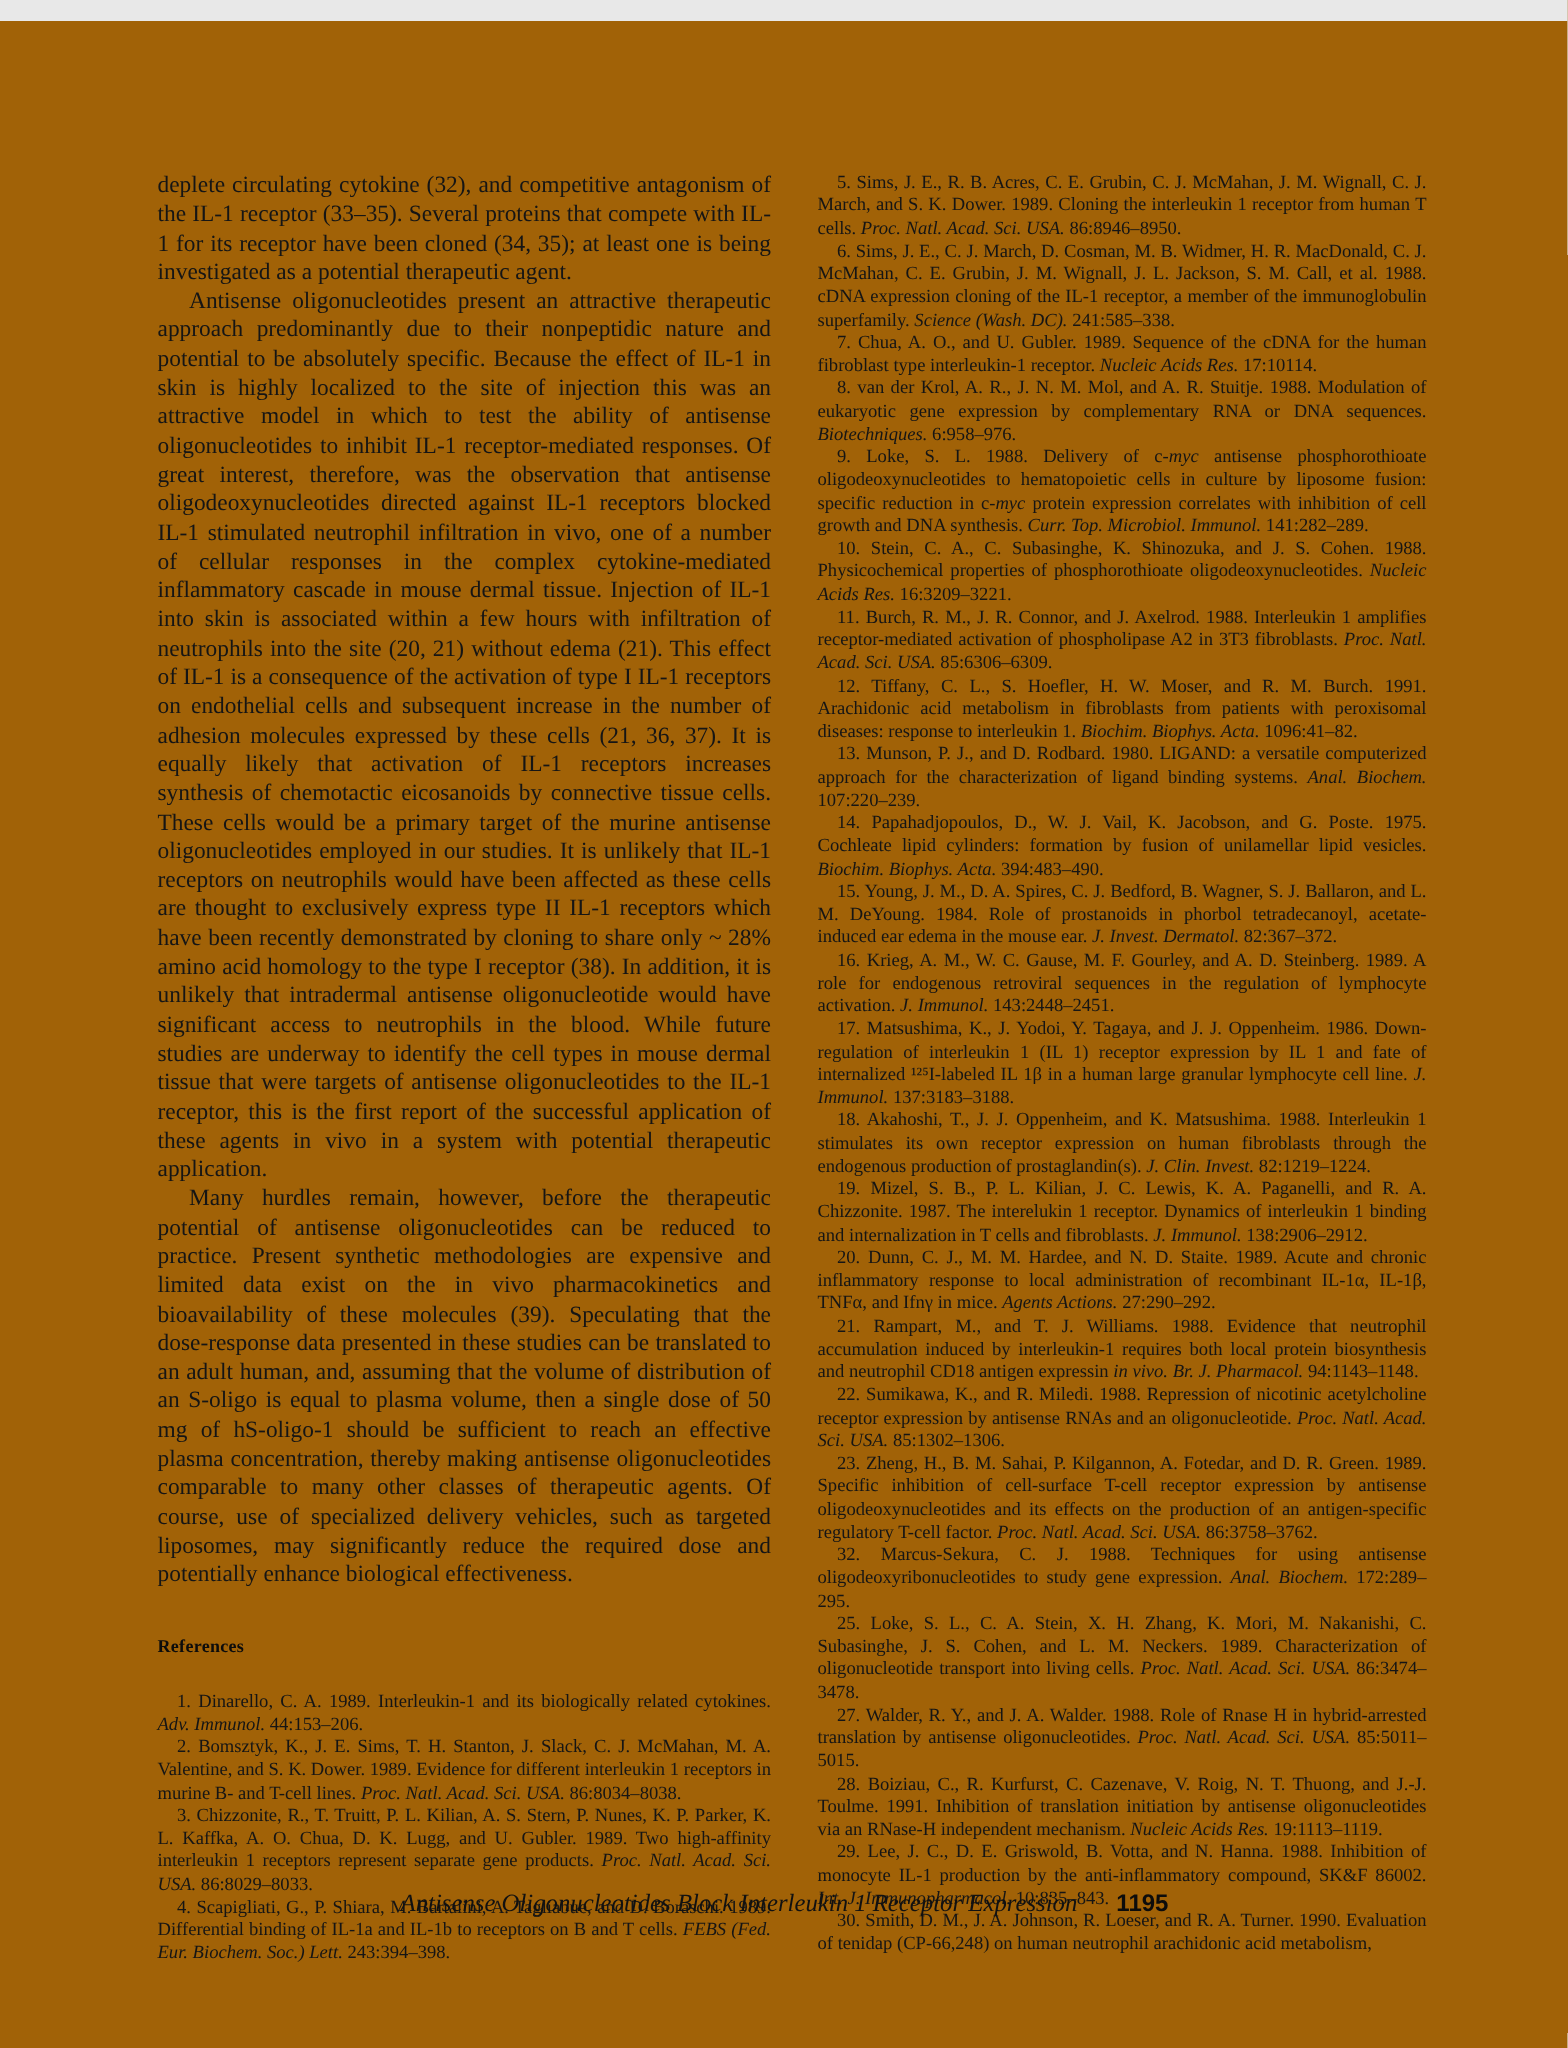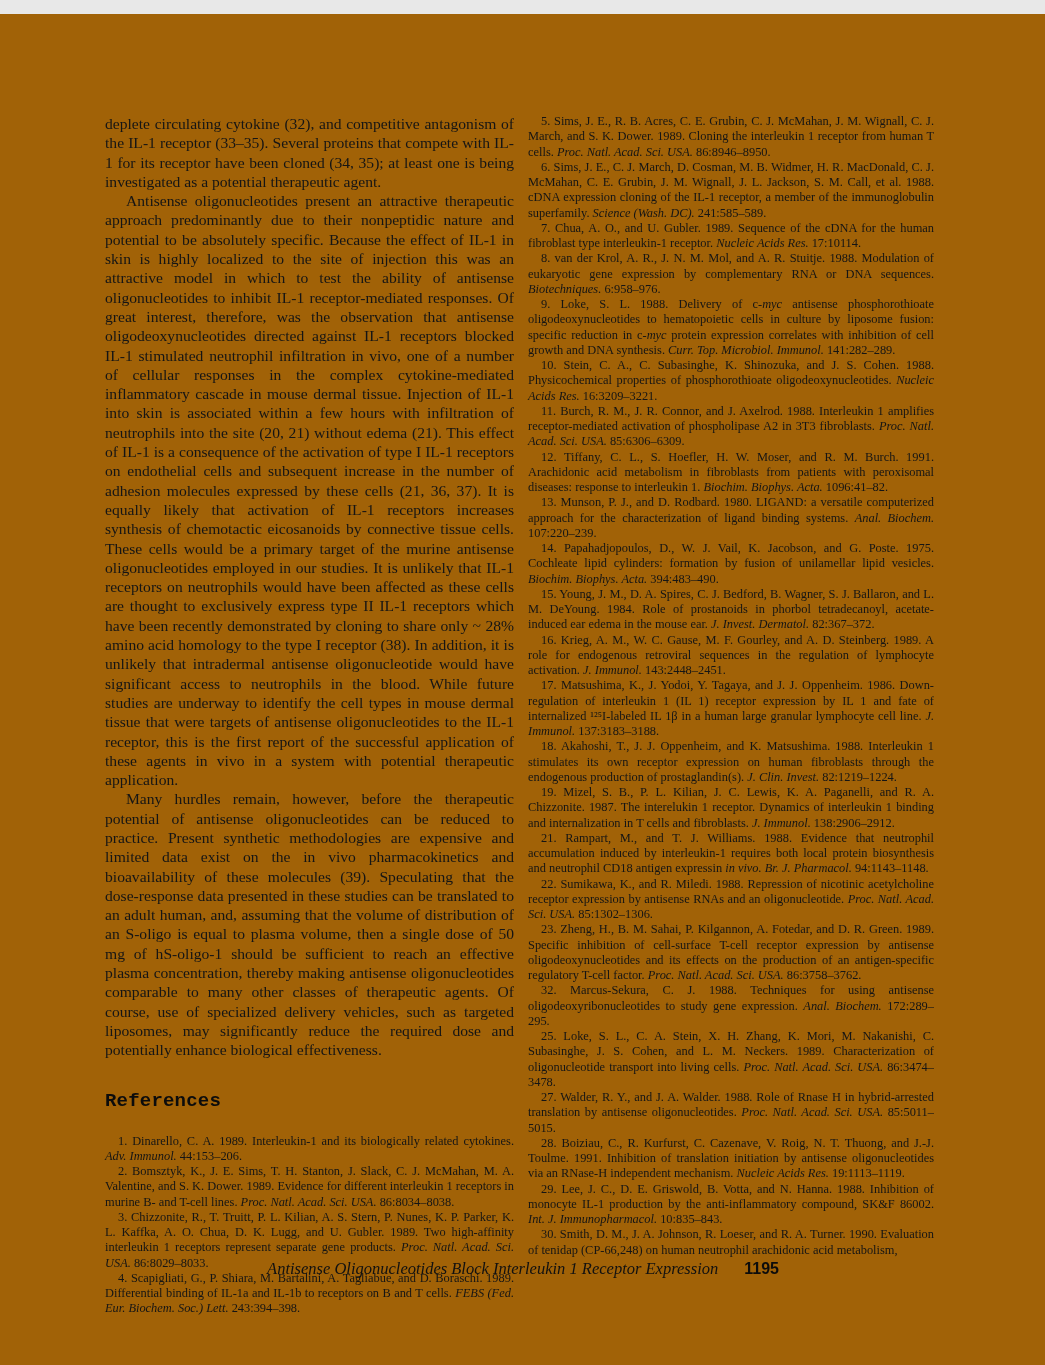--- a/index.html
+++ b/index.html
@@ -11,36 +11,36 @@
     margin: 14px auto;
     overflow: hidden;
     color: #151515;
     font-family: "Liberation Serif", serif;
   }
   .col {
     position: absolute;
     top: 100px;
   }
   #col-left  { left: 105px; width: 409px; }
-  #col-right { left: 528px; width: 406px; }
+  #col-right { left: 545px; width: 406px; }
 
   .body-para {
     margin: 0;
     font-size: 15.6px;
     line-height: 19.3px;
     text-align: justify;
     hyphens: none;
   }
   .body-para.indent { text-indent: 21px; }
 
   .refs-heading {
     margin: 30px 0 0 0;
-    font-family: Liberation Mono, monospace;
+    font-family: Liberation Serif, serif;
     font-weight: bold;
-    font-size: 19px;
+    font-size: 12px;
     letter-spacing: 0.2px;
     color: #0c0c0c;
   }
   .refs-block { margin-top: 22px; }
 
   .ref {
     margin: 0;
     font-size: 12.4px;
     line-height: 15.25px;
     text-align: justify;
@@ -87,34 +87,35 @@
         <p class="ref"><span>1. Dinarello, C. A. 1989. Interleukin-1 and its biologically related cytokines. </span><span class="it">Adv. Immunol.</span><span> 44:153–206.</span></p>
         <p class="ref"><span>2. Bomsztyk, K., J. E. Sims, T. H. Stanton, J. Slack, C. J. McMahan, M. A. Valentine, and S. K. Dower. 1989. Evidence for different interleukin 1 receptors in murine B- and T-cell lines. </span><span class="it">Proc. Natl. Acad. Sci. USA.</span><span> 86:8034–8038.</span></p>
         <p class="ref"><span>3. Chizzonite, R., T. Truitt, P. L. Kilian, A. S. Stern, P. Nunes, K. P. Parker, K. L. Kaffka, A. O. Chua, D. K. Lugg, and U. Gubler. 1989. Two high-affinity interleukin 1 receptors represent separate gene products. </span><span class="it">Proc. Natl. Acad. Sci. USA.</span><span> 86:8029–8033.</span></p>
         <p class="ref"><span>4. Scapigliati, G., P. Shiara, M. Bartalini, A. Tagliabue, and D. Boraschi. 1989. Differential binding of IL-1a and IL-1b to receptors on B and T cells. </span><span class="it">FEBS (Fed. Eur. Biochem. Soc.) Lett.</span><span> 243:394–398.</span></p>
       </div>
   </div>
 
   <div id="col-right" class="col">
     <div id="refs-right">
         <p class="ref"><span>5. Sims, J. E., R. B. Acres, C. E. Grubin, C. J. McMahan, J. M. Wignall, C. J. March, and S. K. Dower. 1989. Cloning the interleukin 1 receptor from human T cells. </span><span class="it">Proc. Natl. Acad. Sci. USA.</span><span> 86:8946–8950.</span></p>
-        <p class="ref"><span>6. Sims, J. E., C. J. March, D. Cosman, M. B. Widmer, H. R. MacDonald, C. J. McMahan, C. E. Grubin, J. M. Wignall, J. L. Jackson, S. M. Call, et al. 1988. cDNA expression cloning of the IL-1 receptor, a member of the immunoglobulin superfamily. </span><span class="it">Science (Wash. DC).</span><span> 241:585–589.</span></p>
+        <p class="ref"><span>6. Sims, J. E., C. J. March, D. Cosman, M. B. Widmer, H. R. MacDonald, C. J. McMahan, C. E. Grubin, J. M. Wignall, J. L. Jackson, S. M. Call, et al. 1988. cDNA expression cloning of the IL-1 receptor, a member of the immunoglobulin superfamily. </span><span class="it">Science (Wash. DC).</span><span> 241:585–338.</span></p>
         <p class="ref"><span>7. Chua, A. O., and U. Gubler. 1989. Sequence of the cDNA for the human fibroblast type interleukin-1 receptor. </span><span class="it">Nucleic Acids Res.</span><span> 17:10114.</span></p>
         <p class="ref"><span>8. van der Krol, A. R., J. N. M. Mol, and A. R. Stuitje. 1988. Modulation of eukaryotic gene expression by complementary RNA or DNA sequences. </span><span class="it">Biotechniques.</span><span> 6:958–976.</span></p>
         <p class="ref"><span>9. Loke, S. L. 1988. Delivery of c-</span><span class="it">myc</span><span> antisense phosphorothioate oligodeoxynucleotides to hematopoietic cells in culture by liposome fusion: specific reduction in c-</span><span class="it">myc</span><span> protein expression correlates with inhibition of cell growth and DNA synthesis. </span><span class="it">Curr. Top. Microbiol. Immunol.</span><span> 141:282–289.</span></p>
         <p class="ref"><span>10. Stein, C. A., C. Subasinghe, K. Shinozuka, and J. S. Cohen. 1988. Physicochemical properties of phosphorothioate oligodeoxynucleotides. </span><span class="it">Nucleic Acids Res.</span><span> 16:3209–3221.</span></p>
         <p class="ref"><span>11. Burch, R. M., J. R. Connor, and J. Axelrod. 1988. Interleukin 1 amplifies receptor-mediated activation of phospholipase A2 in 3T3 fibroblasts. </span><span class="it">Proc. Natl. Acad. Sci. USA.</span><span> 85:6306–6309.</span></p>
         <p class="ref"><span>12. Tiffany, C. L., S. Hoefler, H. W. Moser, and R. M. Burch. 1991. Arachidonic acid metabolism in fibroblasts from patients with peroxisomal diseases: response to interleukin 1. </span><span class="it">Biochim. Biophys. Acta.</span><span> 1096:41–82.</span></p>
         <p class="ref"><span>13. Munson, P. J., and D. Rodbard. 1980. LIGAND: a versatile computerized approach for the characterization of ligand binding systems. </span><span class="it">Anal. Biochem.</span><span> 107:220–239.</span></p>
         <p class="ref"><span>14. Papahadjopoulos, D., W. J. Vail, K. Jacobson, and G. Poste. 1975. Cochleate lipid cylinders: formation by fusion of unilamellar lipid vesicles. </span><span class="it">Biochim. Biophys. Acta.</span><span> 394:483–490.</span></p>
         <p class="ref"><span>15. Young, J. M., D. A. Spires, C. J. Bedford, B. Wagner, S. J. Ballaron, and L. M. DeYoung. 1984. Role of prostanoids in phorbol tetradecanoyl, acetate-induced ear edema in the mouse ear. </span><span class="it">J. Invest. Dermatol.</span><span> 82:367–372.</span></p>
         <p class="ref"><span>16. Krieg, A. M., W. C. Gause, M. F. Gourley, and A. D. Steinberg. 1989. A role for endogenous retroviral sequences in the regulation of lymphocyte activation. </span><span class="it">J. Immunol.</span><span> 143:2448–2451.</span></p>
         <p class="ref"><span>17. Matsushima, K., J. Yodoi, Y. Tagaya, and J. J. Oppenheim. 1986. Down-regulation of interleukin 1 (IL 1) receptor expression by IL 1 and fate of internalized ¹²⁵I-labeled IL 1β in a human large granular lymphocyte cell line. </span><span class="it">J. Immunol.</span><span> 137:3183–3188.</span></p>
         <p class="ref"><span>18. Akahoshi, T., J. J. Oppenheim, and K. Matsushima. 1988. Interleukin 1 stimulates its own receptor expression on human fibroblasts through the endogenous production of prostaglandin(s). </span><span class="it">J. Clin. Invest.</span><span> 82:1219–1224.</span></p>
         <p class="ref"><span>19. Mizel, S. B., P. L. Kilian, J. C. Lewis, K. A. Paganelli, and R. A. Chizzonite. 1987. The interelukin 1 receptor. Dynamics of interleukin 1 binding and internalization in T cells and fibroblasts. </span><span class="it">J. Immunol.</span><span> 138:2906–2912.</span></p>
+        <p class="ref"><span>20. Dunn, C. J., M. M. Hardee, and N. D. Staite. 1989. Acute and chronic inflammatory response to local administration of recombinant IL-1α, IL-1β, TNFα, and Ifnγ in mice. </span><span class="it">Agents Actions.</span><span> 27:290–292.</span></p>
         <p class="ref"><span>21. Rampart, M., and T. J. Williams. 1988. Evidence that neutrophil accumulation induced by interleukin-1 requires both local protein biosynthesis and neutrophil CD18 antigen expressin </span><span class="it">in vivo. Br. J. Pharmacol.</span><span> 94:1143–1148.</span></p>
         <p class="ref"><span>22. Sumikawa, K., and R. Miledi. 1988. Repression of nicotinic acetylcholine receptor expression by antisense RNAs and an oligonucleotide. </span><span class="it">Proc. Natl. Acad. Sci. USA.</span><span> 85:1302–1306.</span></p>
         <p class="ref"><span>23. Zheng, H., B. M. Sahai, P. Kilgannon, A. Fotedar, and D. R. Green. 1989. Specific inhibition of cell-surface T-cell receptor expression by antisense oligodeoxynucleotides and its effects on the production of an antigen-specific regulatory T-cell factor. </span><span class="it">Proc. Natl. Acad. Sci. USA.</span><span> 86:3758–3762.</span></p>
         <p class="ref"><span>32. Marcus-Sekura, C. J. 1988. Techniques for using antisense oligodeoxyribonucleotides to study gene expression. </span><span class="it">Anal. Biochem.</span><span> 172:289–295.</span></p>
         <p class="ref"><span>25. Loke, S. L., C. A. Stein, X. H. Zhang, K. Mori, M. Nakanishi, C. Subasinghe, J. S. Cohen, and L. M. Neckers. 1989. Characterization of oligonucleotide transport into living cells. </span><span class="it">Proc. Natl. Acad. Sci. USA.</span><span> 86:3474–3478.</span></p>
         <p class="ref"><span>27. Walder, R. Y., and J. A. Walder. 1988. Role of Rnase H in hybrid-arrested translation by antisense oligonucleotides. </span><span class="it">Proc. Natl. Acad. Sci. USA.</span><span> 85:5011–5015.</span></p>
         <p class="ref"><span>28. Boiziau, C., R. Kurfurst, C. Cazenave, V. Roig, N. T. Thuong, and J.-J. Toulme. 1991. Inhibition of translation initiation by antisense oligonucleotides via an RNase-H independent mechanism. </span><span class="it">Nucleic Acids Res.</span><span> 19:1113–1119.</span></p>
         <p class="ref"><span>29. Lee, J. C., D. E. Griswold, B. Votta, and N. Hanna. 1988. Inhibition of monocyte IL-1 production by the anti-inflammatory compound, SK&amp;F 86002. </span><span class="it">Int. J. Immunopharmacol.</span><span> 10:835–843.</span></p>
         <p class="ref"><span>30. Smith, D. M., J. A. Johnson, R. Loeser, and R. A. Turner. 1990. Evaluation of tenidap (CP-66,248) on human neutrophil arachidonic acid metabolism,</span></p>
       </div>

